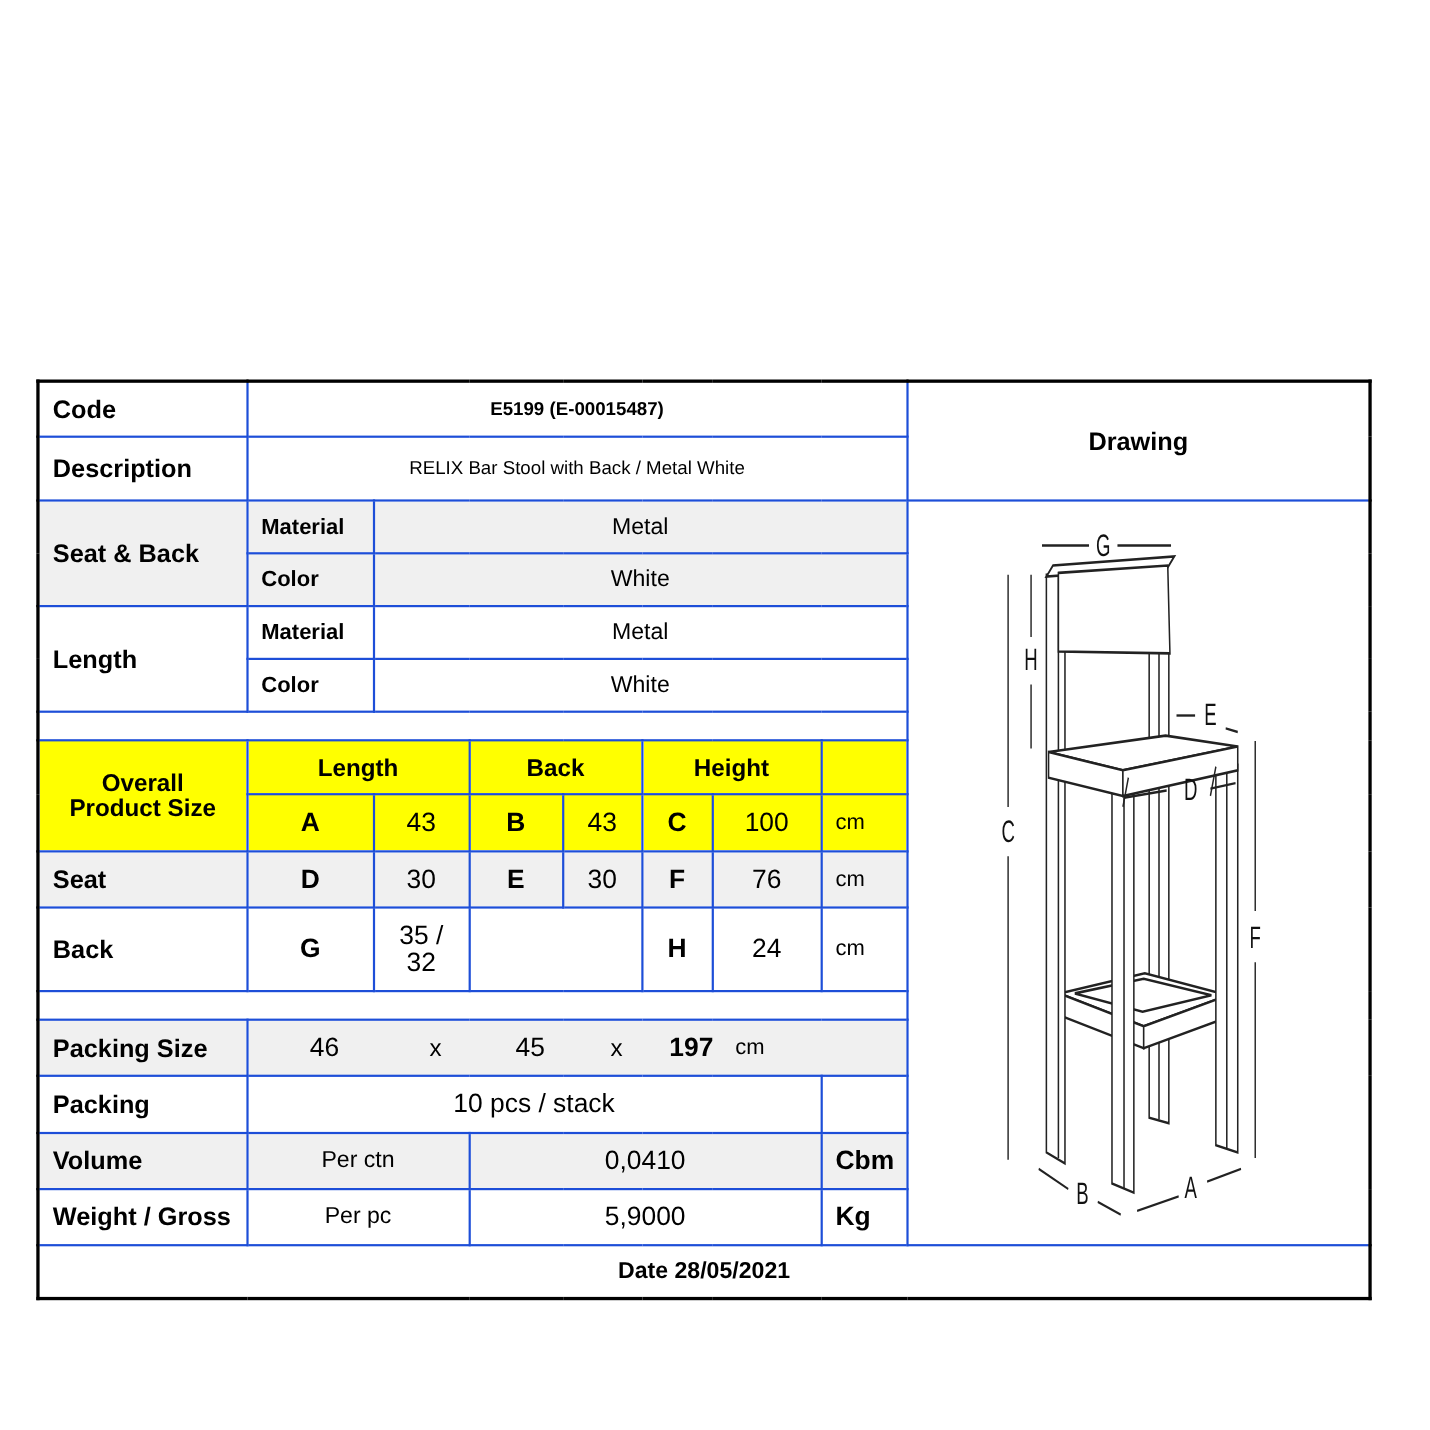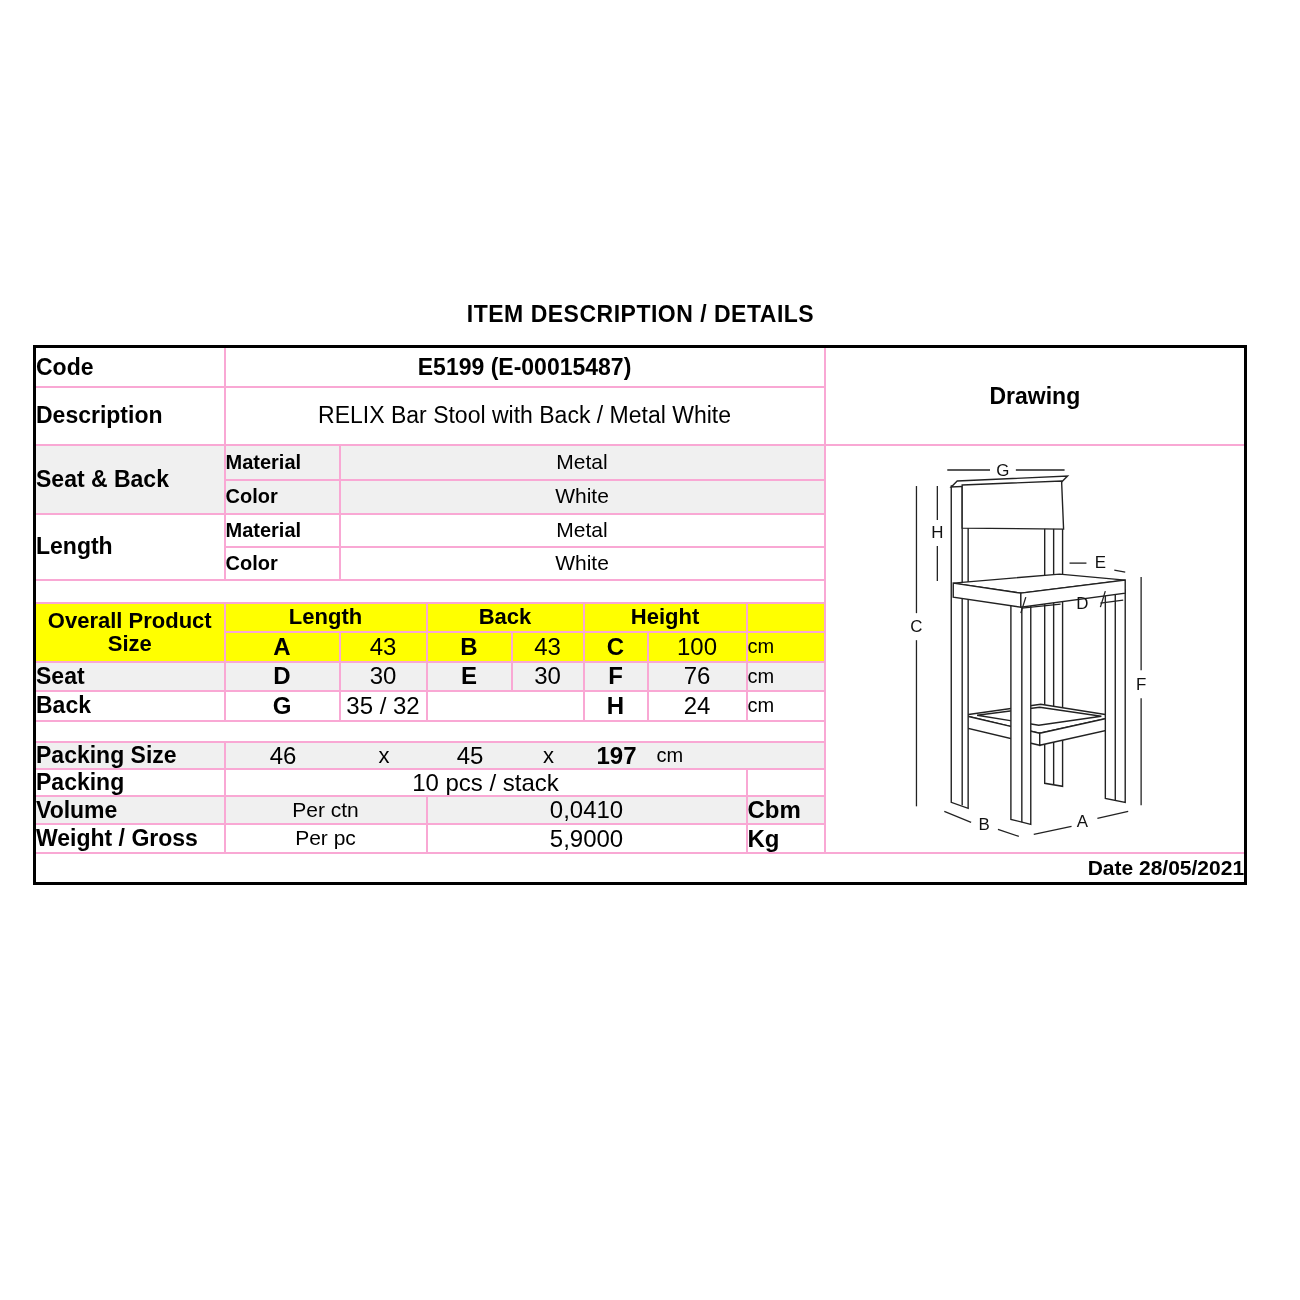--- a/index.html
+++ b/index.html
@@ -2,56 +2,55 @@
 <html style="--hl-yellow: #ffff00; --row-gray: #f0f0f0;"><head>
 <meta charset="utf-8">
 <style>
   html,body{margin:0;padding:0;background:#ffffff;}
   #canvas{position:relative;width:1300px;height:1300px;background:#fff;overflow:hidden;
           font-family:"Liberation Sans", sans-serif;color:#000;}
   #doc-title{position:absolute;left:35px;top:301px;width:1211px;text-align:center;
              font-size:23px;font-weight:bold;letter-spacing:.5px;}
   #spec-table{position:absolute;left:33px;top:345px;border-collapse:collapse;table-layout:fixed;
               width:1211px;height:535px;}
-  #spec-table td{border:2px solid #f9a8d4;padding:0;vertical-align:middle;line-height:1.05;overflow:hidden;}
+  #spec-table td{border:2px solid #1d4ed8;padding:12px;vertical-align:middle;line-height:1.05;overflow:hidden;}
   #spec-table{border:3px solid #000;}
   td.b-top3{border-top:3px solid #000;}
   td.lab{font-size:23px;font-weight:bold;text-align:left;padding-left:6px;}
   td.sublab{font-size:20px;font-weight:bold;text-align:left;padding-left:6px;}
   td.val{font-size:21px;text-align:center;}
-  td.big-val{font-size:23px;text-align:center;}
+  td.big-val{font-size:17px;text-align:center;}
   td.bold{font-weight:bold;}
   td.gray{background:var(--row-gray,#f0f0f0);}
   td.yellow{background:var(--hl-yellow,#ffff00);}
   td.hdr{font-size:22px;font-weight:bold;text-align:center;}
   td.key{font-size:24px;font-weight:bold;text-align:center;}
   td.num{font-size:24px;text-align:center;}
   td.unit{font-size:20px;text-align:left;padding-left:5px;}
   td.unitb{font-size:24px;font-weight:bold;text-align:left;padding-left:5px;}
   td.per{font-size:21px;font-weight:normal;text-align:center;}
   td.drawhead{font-size:23px;font-weight:bold;text-align:center;vertical-align:middle;border-radius:25px;}
   td.drawcell{position:relative;padding:0;}
-  td.datecell{font-size:21px;font-weight:bold;text-align:right;}
+  td.datecell{font-size:21px;font-weight:bold;text-align:center;}
   .psrow{display:flex;align-items:center;height:100%;font-size:24px;}
   .psrow .seg{text-align:center;}
   .psrow .s1{width:115px;} .psrow .s2{width:87px;font-size:22px;} .psrow .s3{width:85px;}
   .psrow .s4{width:72px;font-size:22px;} .psrow .s5{width:64px;font-weight:bold;}
   .psrow .s6{width:99px;text-align:left;padding-left:8px;font-size:20px;}
   .drawcell svg{position:absolute;left:0;top:0;width:100%;height:100%;}
   .sketch-line{stroke:#222;stroke-width:1.4;fill:none;}
   .sketch-face{stroke:#222;stroke-width:1.4;fill:#fff;}
   .dim-line{stroke:#222;stroke-width:1.3;fill:none;}
   .dim-text{font-family:"Liberation Sans",sans-serif;font-size:17px;fill:#111;text-anchor:middle;}
 </style>
 </head>
 <body>
 
 <div id="canvas">
 
-  <div id="doc-title">ITEM DESCRIPTION / DETAILS</div>
 
   <table id="spec-table">
     <colgroup>
       <col style="width:190px">
         <col style="width:115px">
         <col style="width:87px">
       <col style="width:85px">
         <col style="width:72px">
         <col style="width:64px">
       <col style="width:99px">

